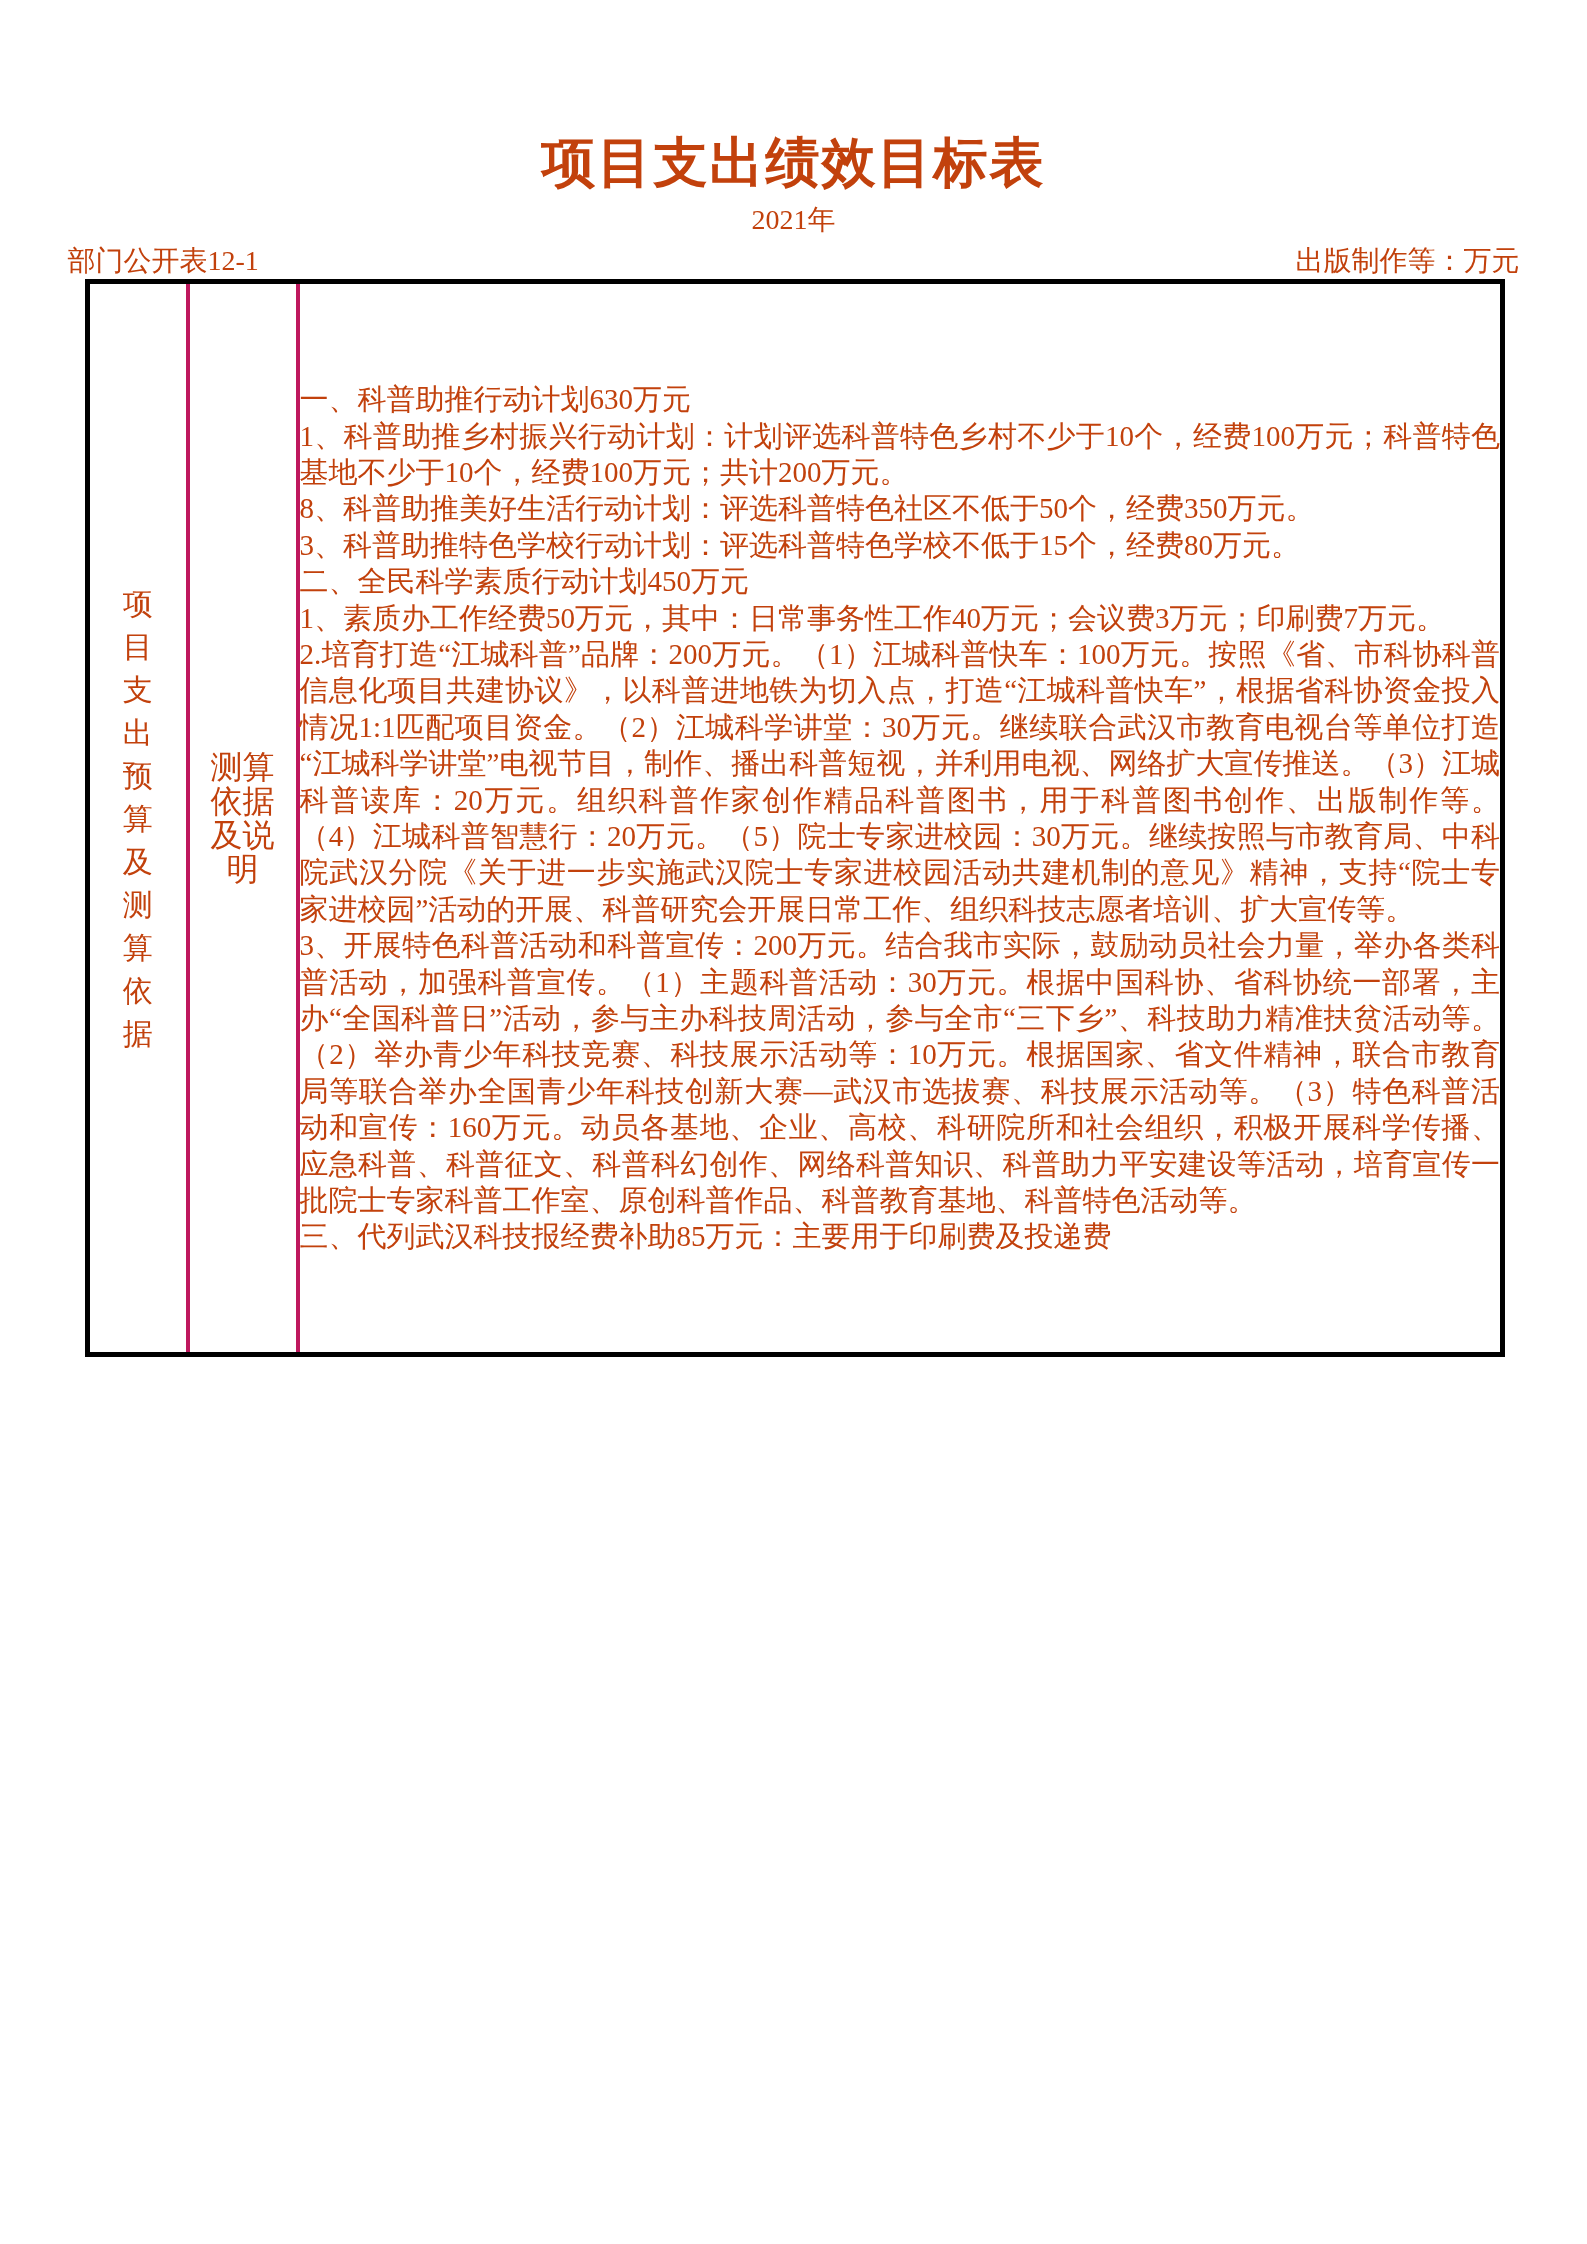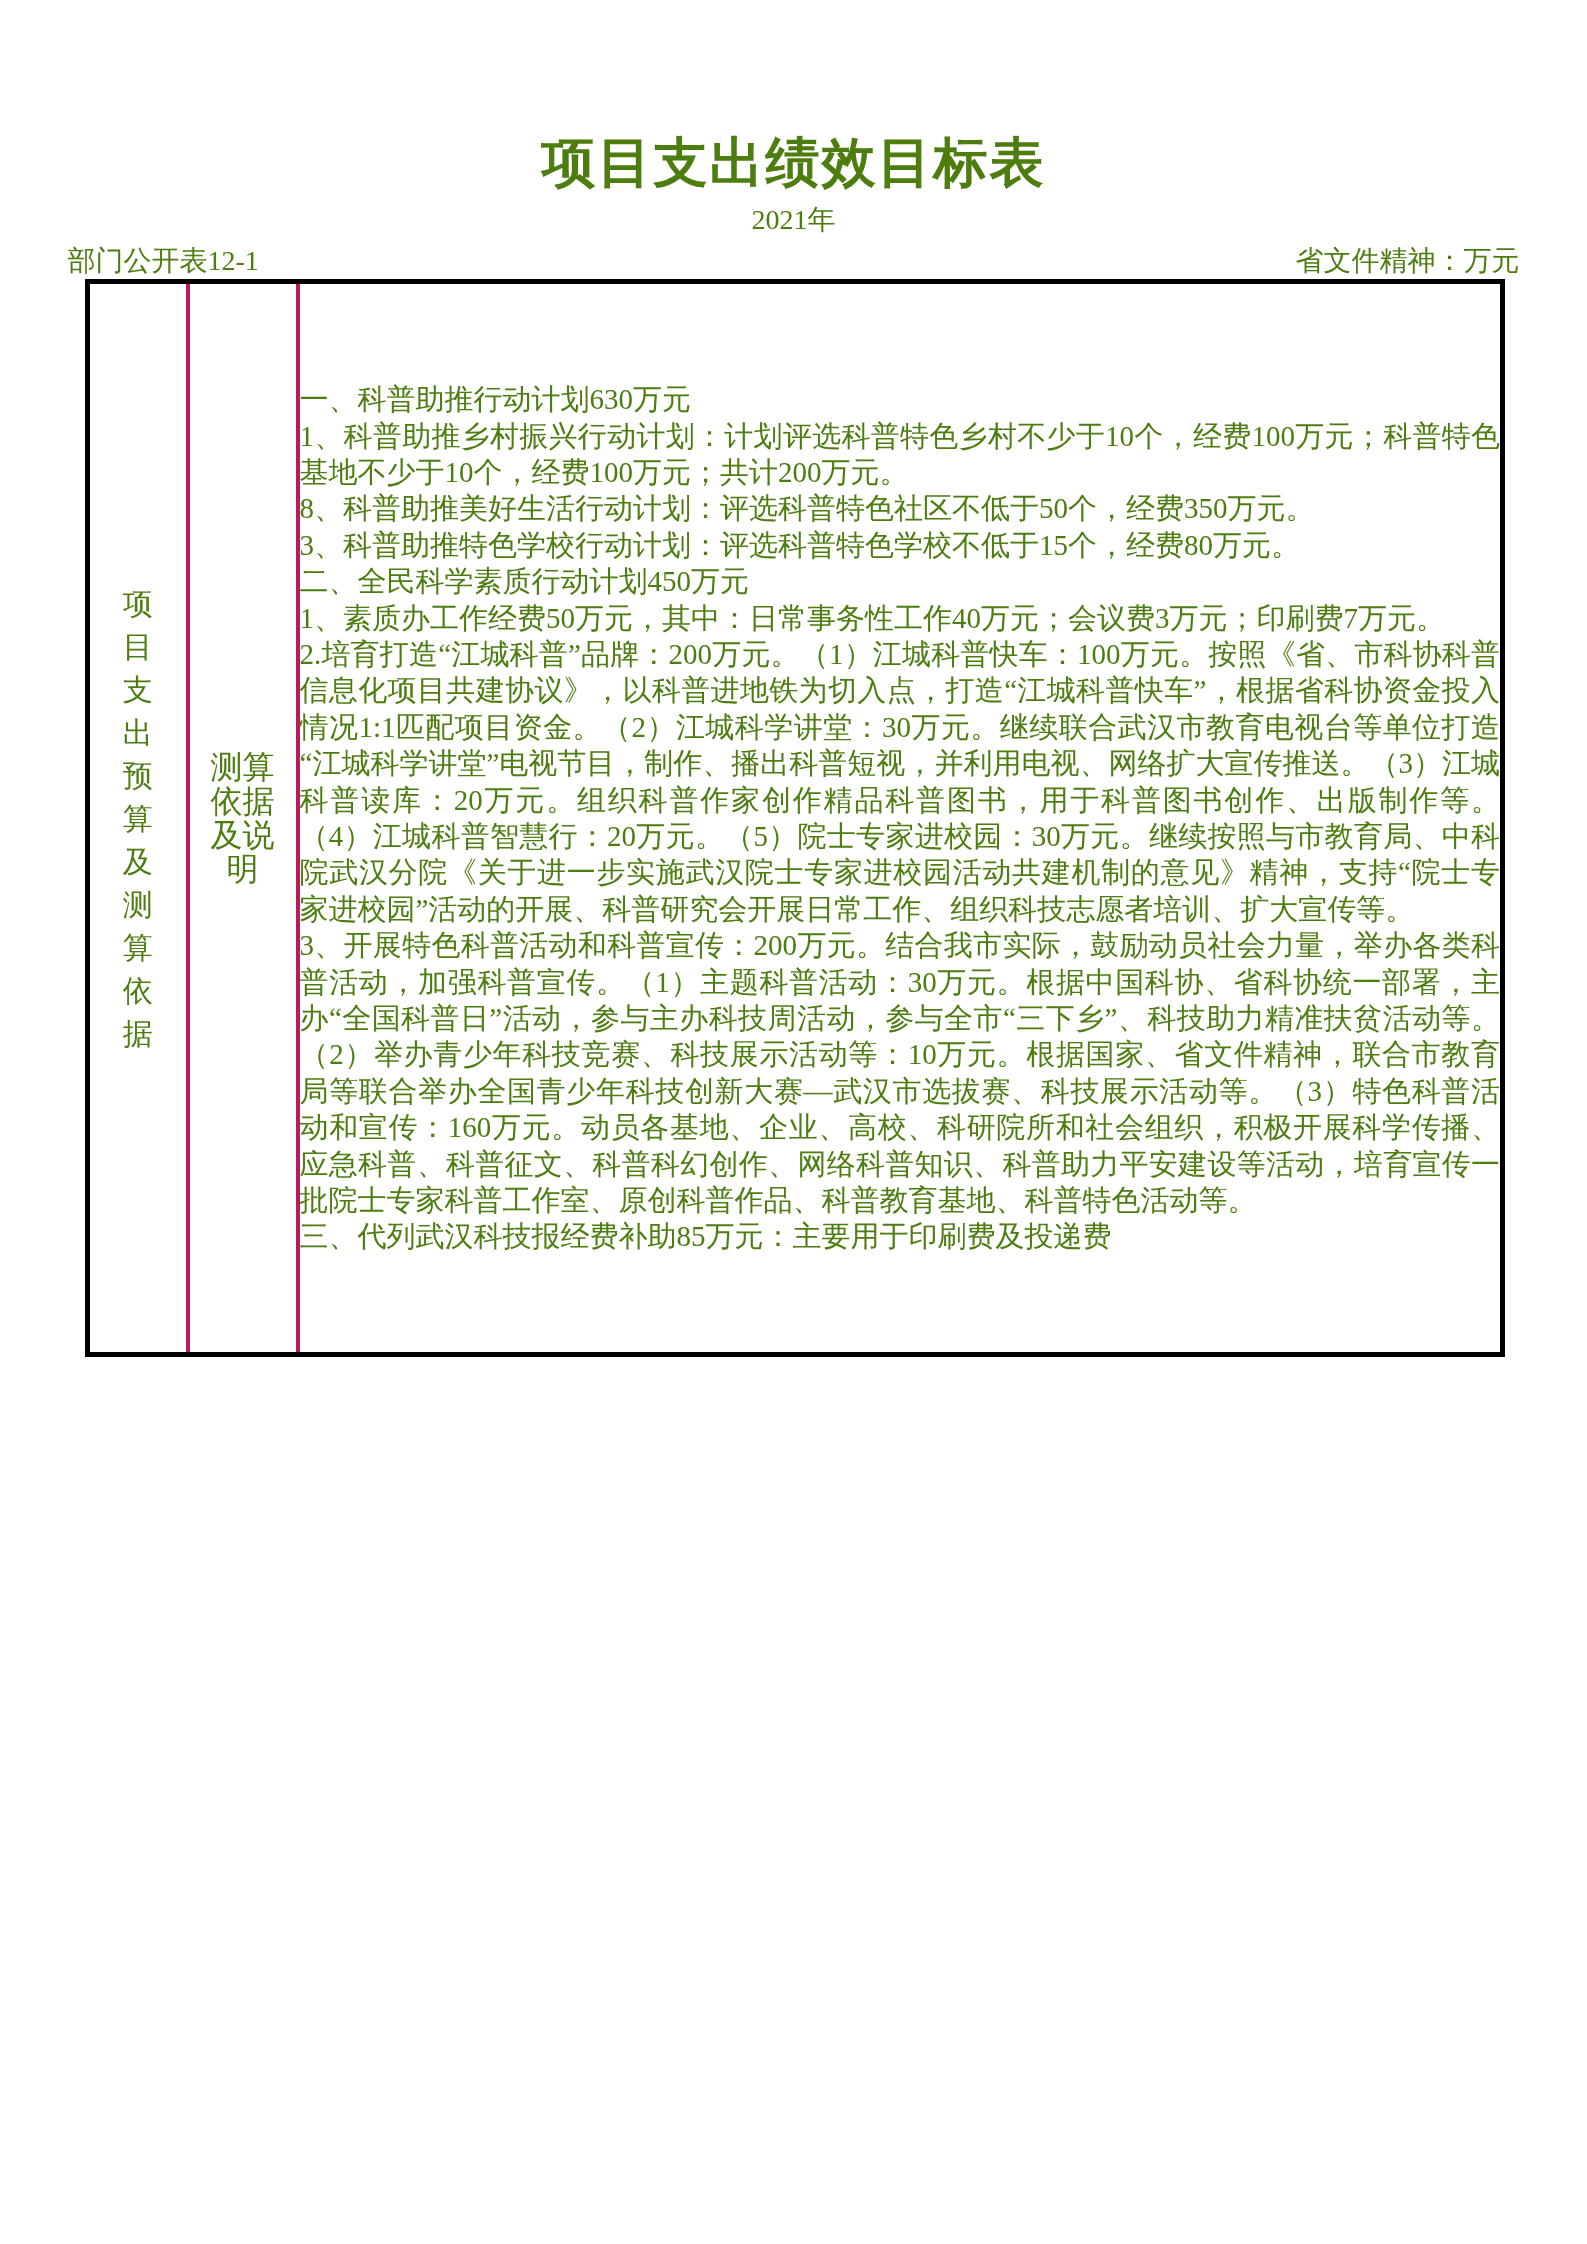--- a/index.html
+++ b/index.html
@@ -1,21 +1,21 @@
 <!DOCTYPE html>
 <html lang="zh"><head>
 <meta charset="utf-8">
 <style>
   html,body { margin:0; padding:0; background:#ffffff; }
   .page {
     position:relative;
     width:1587px;
     height:2244px;
     background:#ffffff;
-    color:#4d7c0f;
+    color:#c2410c;
     font-family:"Liberation Serif","DejaVu Serif",serif;
     overflow:hidden;
   }
   .title {
     padding-top:134px;
     text-align:center;
     font-size:54px;
     font-weight:bold;
     line-height:58px;
     letter-spacing:2px;
@@ -98,21 +98,21 @@
 <body>
 
 <div class="page">
 
   <div class="title">项目支出绩效目标表</div>
 
   <div class="year">2021年</div>
 
   <div class="meta-row">
     <span>部门公开表12-1</span>
-    <span>省文件精神：万元</span>
+    <span>出版制作等：万元</span>
   </div>
 
   <table class="perf-table">
     <colgroup>
         <col class="c1">
         <col class="c2">
         <col class="c3">
       </colgroup>
     <tbody>
       <tr class="row-main">

